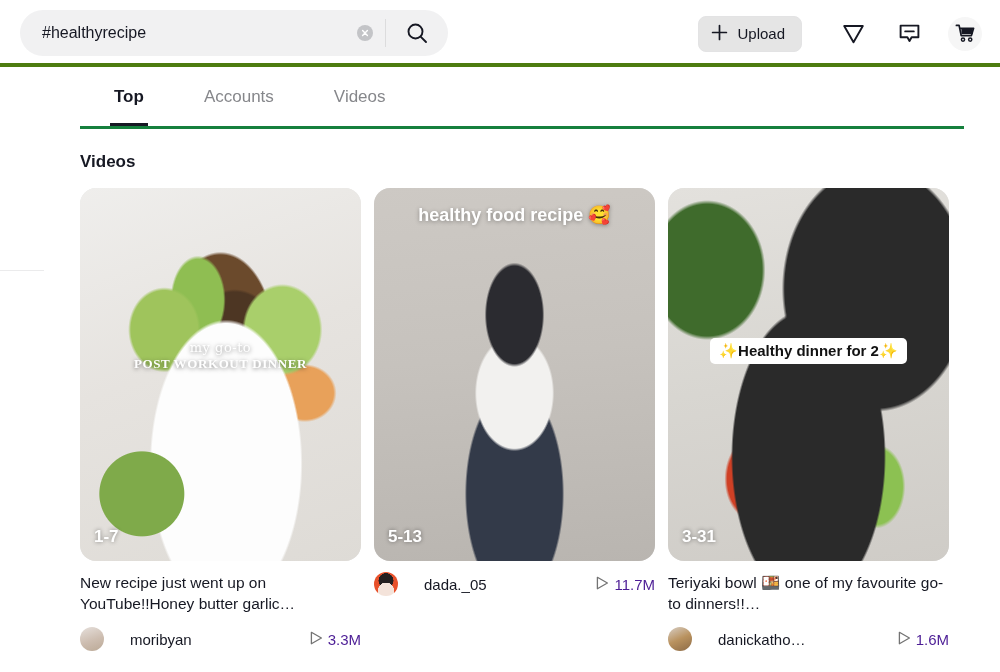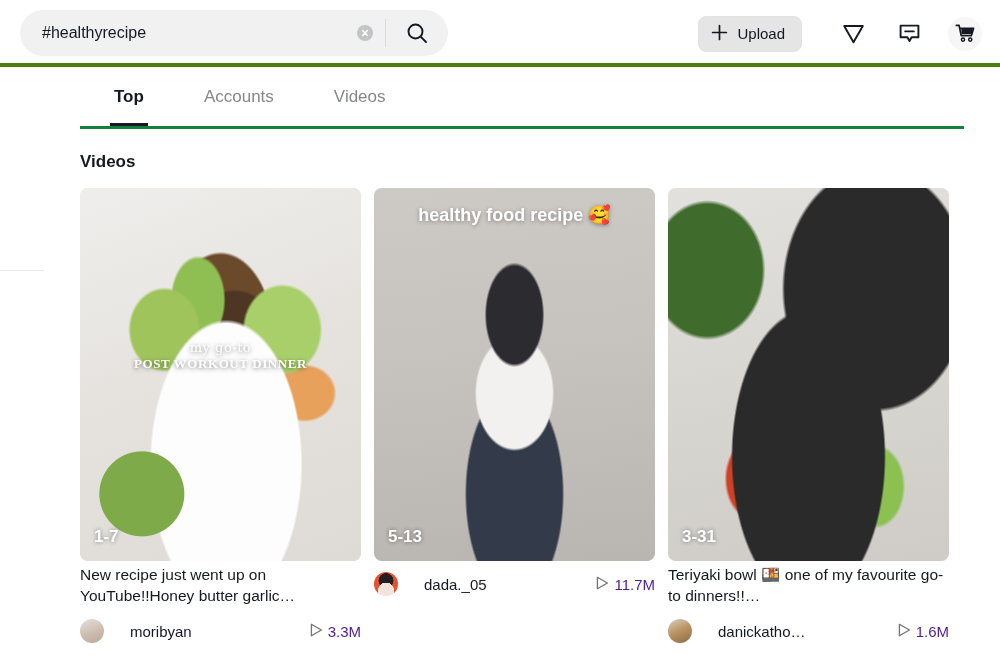--- a/index.html
+++ b/index.html
@@ -154,21 +154,21 @@
 
   .grid {
     display: flex;
     gap: 13px;
     margin-top: 16px;
   }
   .card { width: 281px; }
   .thumb {
     position: relative;
     width: 281px; height: 373px;
-    border-radius: 8px;
+    border-radius: 16px;
     overflow: hidden;
     cursor: pointer;
     background: #e8e8e8;
   }
   .thumb-badge {
     position: absolute;
     left: 14px; bottom: 14px;
     color: #fff;
     font-size: 17px;
     font-weight: bold;
@@ -218,21 +218,21 @@
     font-size: 15px;
     font-weight: bold;
     border-radius: 5px;
     padding: 4px 9px;
   }
 
   .card-caption {
     font-size: 15.5px;
     line-height: 1.38;
     color: #161823;
-    margin-top: 3px;
+    margin-top: 11px;
     height: 44px;
     overflow: hidden;
     cursor: pointer;
   }
   .card-caption b { font-weight: bold; }
   .card-meta {
     display: flex;
     align-items: center;
     margin-top: 10px;
     height: 26px;
@@ -425,20 +425,23 @@
             </svg>
           </span>
           <span>11.7M</span>
         </span>
       </div>
     </div>
 
     <div class="card">
       <div class="thumb">
         <div class="ph ph3"></div>
+        <div class="overlay-text ov3">
+          <span class="chip">✨Healthy dinner for 2✨</span>
+        </div>
         <div class="thumb-badge">3-31</div>
       </div>
       <div class="card-caption">Teriyaki bowl 🍱 one of my favourite go-to dinners!!…</div>
       <div class="card-meta">
         <span class="avatar av3"></span>
         <span class="author">danickatho…</span>
         <span class="views">
           <span>
             <svg width="13" height="14" viewBox="0 0 13 14" fill="none">
               <path d="M1.4 1.3 L11.4 7 L1.4 12.7 Z" stroke="#737373" stroke-width="1.3" stroke-linejoin="round"></path>

